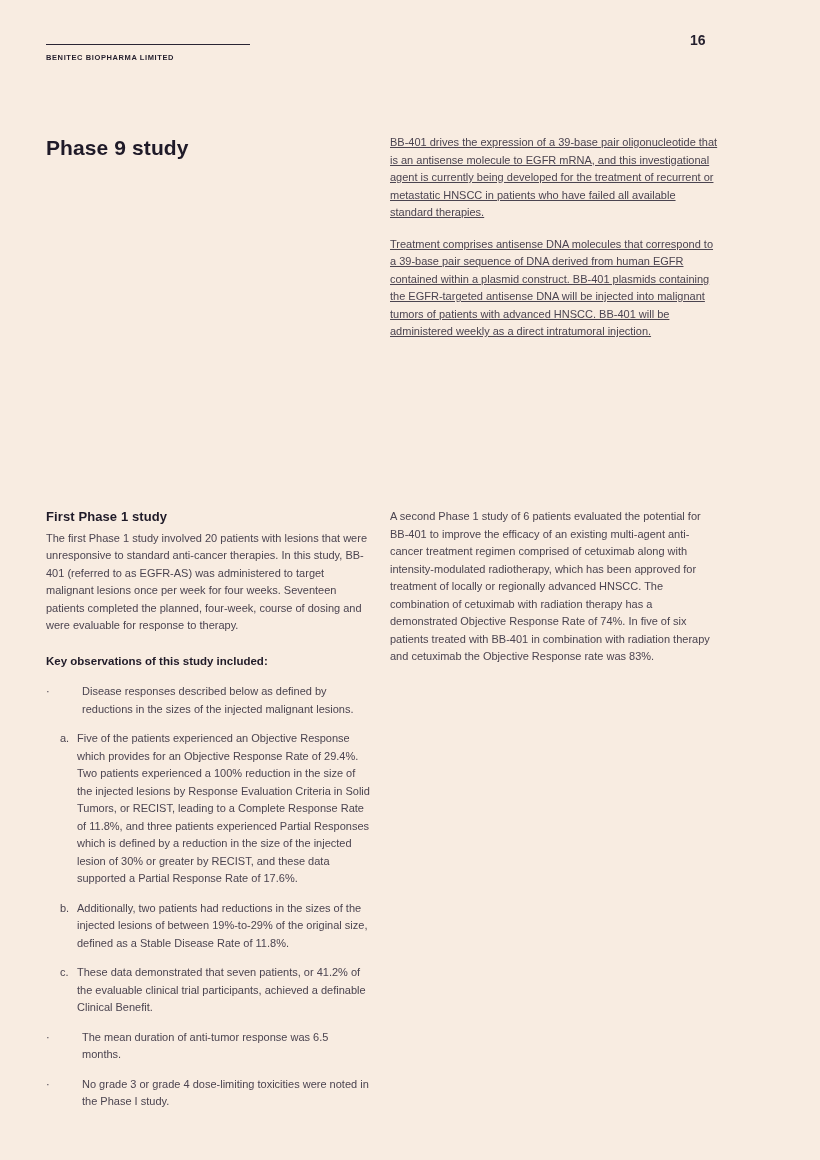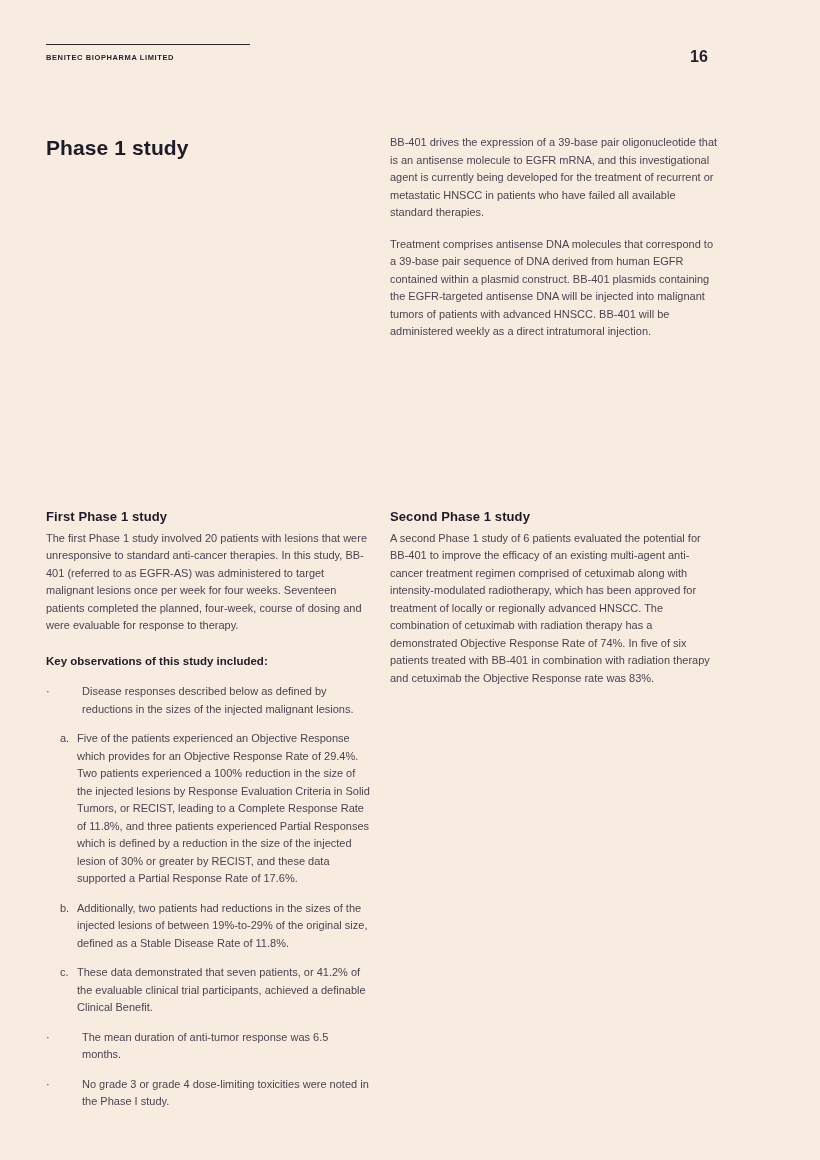--- a/index.html
+++ b/index.html
@@ -24,23 +24,23 @@
     font-size: 7.5px;
     font-weight: 700;
     letter-spacing: 0.6px;
     color: #241f2d;
     text-transform: uppercase;
   }
   .hdr-left  { left: 46px;  width: 204px; }
   .hdr-center{ left: 278px; width: 310px; }
   .page-num {
     position: absolute;
-    top: 48px;
+    top: 32px;
     left: 690px;
-    font-size: 16px;
+    font-size: 14px;
     font-weight: 700;
     color: #241f2d;
     text-align: right;
   }
   
   .main-title {
     position: absolute;
     left: 46px;
     top: 136px;
     font-size: 21px;
@@ -54,20 +54,21 @@
     line-height: 17.5px;
     color: #4b4450;
   }
   .body-text p { margin-bottom: 14px; }
   
   .intro-col {
     position: absolute;
     left: 390px;
     top: 134px;
     width: 328px;
+    text-decoration: underline;
   }
   
   .col {
     position: absolute;
     top: 508px;
   }
   .col-left  { left: 46px;  width: 324px; }
   .col-right { left: 390px; width: 328px; }
   .col-heading {
     font-size: 13px;
@@ -109,21 +110,21 @@
   .lettered .l-text { flex: 1; }
 </style>
 </head>
 <body>
 
 <div class="page">
 
   <div class="hdr-block hdr-left">BENITEC BIOPHARMA LIMITED</div>
   <div class="page-num">16</div>
 
-  <h1 class="main-title">Phase 1 study</h1>
+  <h1 class="main-title">Phase 9 study</h1>
 
   <div class="intro-col body-text">
     <p>BB-401 drives the expression of a 39-base pair oligonucleotide that is an antisense molecule to EGFR mRNA, and this investigational agent is currently being developed for the treatment of recurrent or metastatic HNSCC in patients who have failed all available standard therapies.</p>
     <p>Treatment comprises antisense DNA molecules that correspond to a 39-base pair sequence of DNA derived from human EGFR contained within a plasmid construct. BB-401 plasmids containing the EGFR-targeted antisense DNA will be injected into malignant tumors of patients with advanced HNSCC. BB-401 will be administered weekly as a direct intratumoral injection.</p>
   </div>
 
   <div class="col col-left body-text">
     <div class="col-heading">First Phase 1 study</div>
     <p>The first Phase 1 study involved 20 patients with lesions that were unresponsive to standard anti-cancer therapies. In this study, BB-401 (referred to as EGFR-AS) was administered to target malignant lesions once per week for four weeks. Seventeen patients completed the planned, four-week, course of dosing and were evaluable for response to therapy.</p>
 
@@ -151,17 +152,16 @@
       <span class="marker">·</span>
       <span class="b-text">The mean duration of anti-tumor response was 6.5 months.</span>
     </div>
     <div class="bullet">
       <span class="marker">·</span>
       <span class="b-text">No grade 3 or grade 4 dose-limiting toxicities were noted in the Phase I study.</span>
     </div>
   </div>
 
   <div class="col col-right body-text">
-    <div class="col-heading">Second Phase 1 study</div>
     <p>A second Phase 1 study of 6 patients evaluated the potential for BB-401 to improve the efficacy of an existing multi-agent anti-cancer treatment regimen comprised of cetuximab along with intensity-modulated radiotherapy, which has been approved for treatment of locally or regionally advanced HNSCC. The combination of cetuximab with radiation therapy has a demonstrated Objective Response Rate of 74%. In five of six patients treated with BB-401 in combination with radiation therapy and cetuximab the Objective Response rate was 83%.</p>
   </div>
 
 </div>
 
 </body></html>

